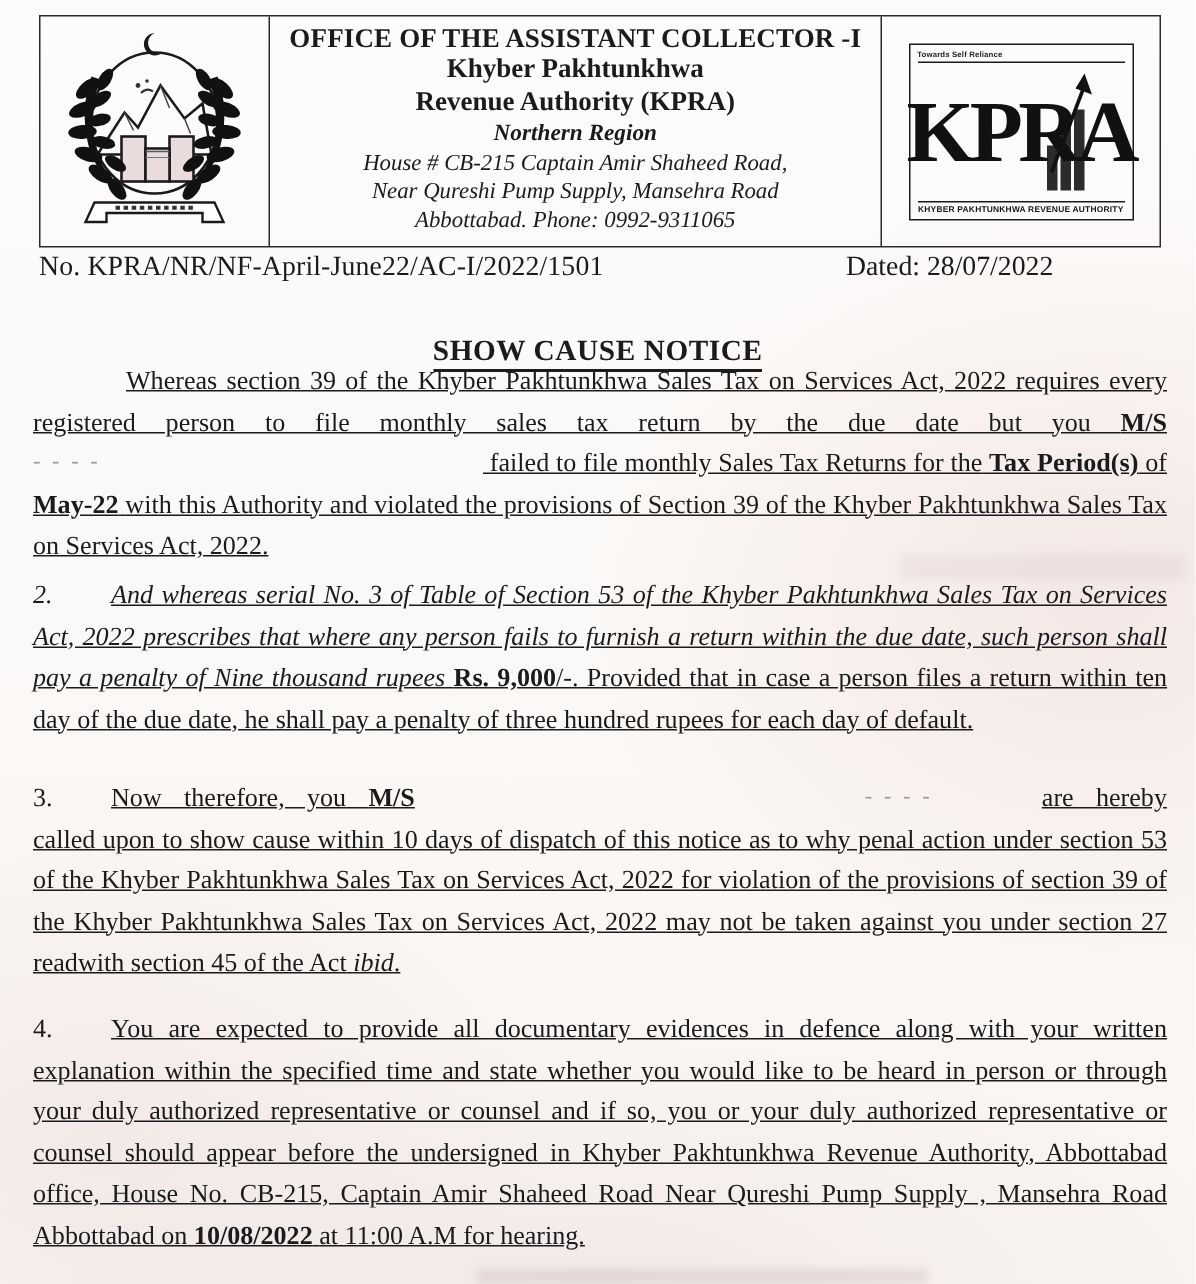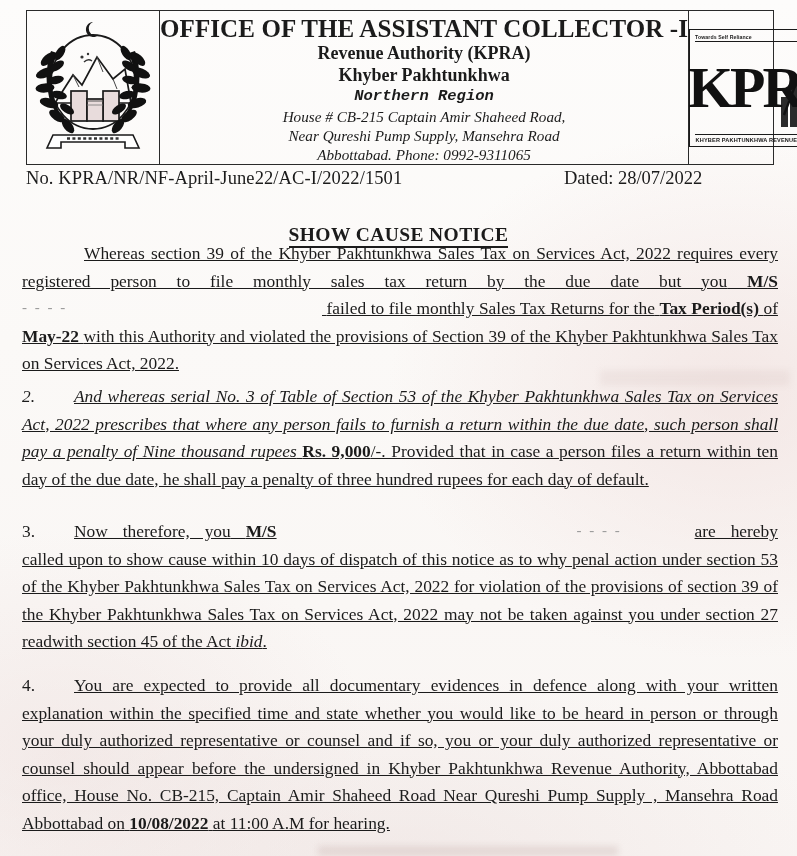--- a/index.html
+++ b/index.html
@@ -58,37 +58,36 @@
   .lh-logo {
     width: 185px;
     display: flex;
     align-items: center;
     justify-content: center;
     box-sizing: border-box;
   }
 
   .office-line {
     font-weight: bold;
-    font-size: 25px;
+    font-size: 18px;
     letter-spacing: 0.1px;
     line-height: 1.12;
     white-space: nowrap;
   }
   .dept-line {
     font-weight: bold;
     font-size: 18px;
     line-height: 1.2;
   }
   .region-line {
     font-style: italic;
     font-weight: bold;
     font-size: 15.5px;
     line-height: 1.25;
     margin-top: 1px;
-    font-family: Liberation Mono, monospace;
   }
   .addr-line {
     font-size: 15.2px;
     line-height: 1.27;
     white-space: nowrap;
     font-style: italic;
   }
 
   
   .kpra-box {
@@ -312,22 +311,22 @@
 
         <g>
           <path d="M26 118 L106 118 L112 131 L98 131 L98 125 L34 125 L34 131 L20 131 Z" fill="#fff" stroke="#1a1a1a" stroke-width="1.6"></path>
           <path d="M40 121.5 h54" stroke="#333" stroke-width="2.6" stroke-dasharray="3 2.4"></path>
         </g>
       </svg>
     </div>
 
     <div class="lh-text">
       <div class="office-line">OFFICE OF THE ASSISTANT COLLECTOR -I</div>
+      <div class="dept-line">Khyber Pakhtunkhwa</div>
       <div class="dept-line">Revenue Authority (KPRA)</div>
-      <div class="dept-line">Khyber Pakhtunkhwa</div>
       <div class="region-line">Northern Region</div>
       <div class="addr-line">House # CB-215 Captain Amir Shaheed Road,</div>
       <div class="addr-line">Near Qureshi Pump Supply, Mansehra Road</div>
       <div class="addr-line">Abbottabad. Phone: 0992-9311065</div>
     </div>
 
     <div class="lh-logo">
       <div class="kpra-box">
         <div class="kpra-tag">Towards Self Reliance</div>
         <div class="kpra-mark">

